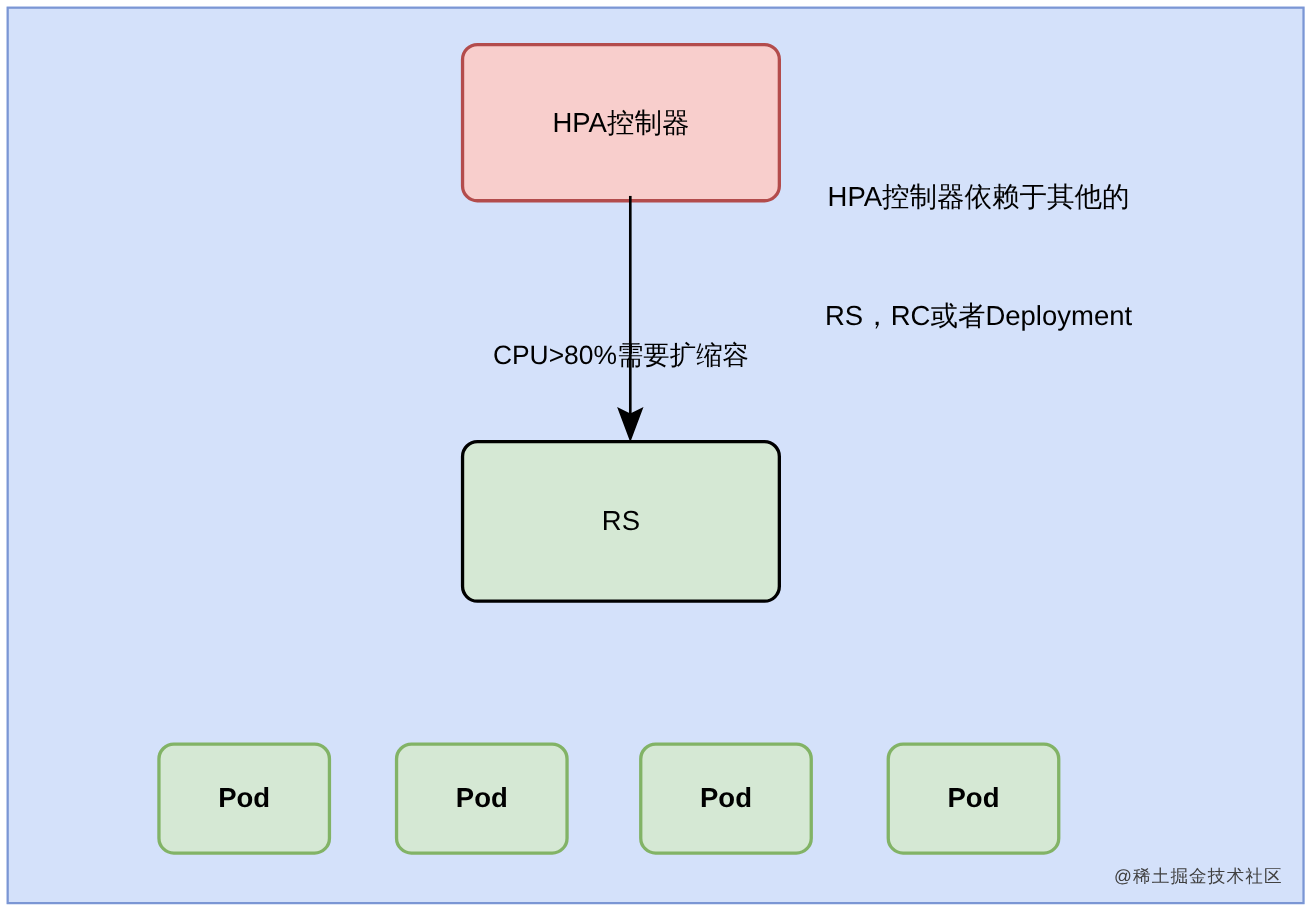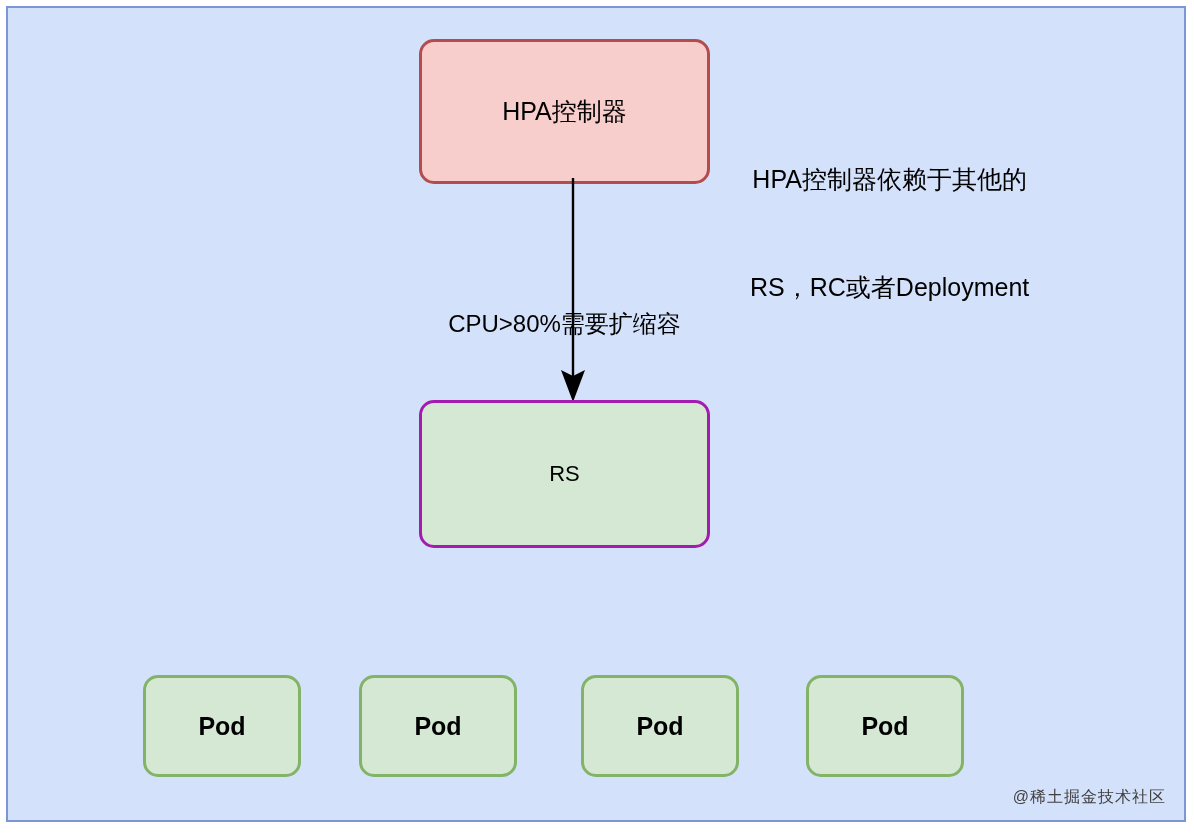--- a/index.html
+++ b/index.html
@@ -45,22 +45,22 @@
     border: 3px solid #b34c4c;
     font-size: 25px;
   }
 
   .node-rs {
     left: 411px;
     top: 392px;
     width: 291px;
     height: 148px;
     background: #d5e8d4;
-    border: 3px solid #a21caf;
-    font-size: 22px;
+    border: 3px solid #000000;
+    font-size: 25px;
   }
 
   .node-pod {
     top: 667px;
     width: 158px;
     height: 102px;
     background: #d5e8d4;
     border: 3px solid #82b366;
     font-size: 25px;
     font-weight: bold;

